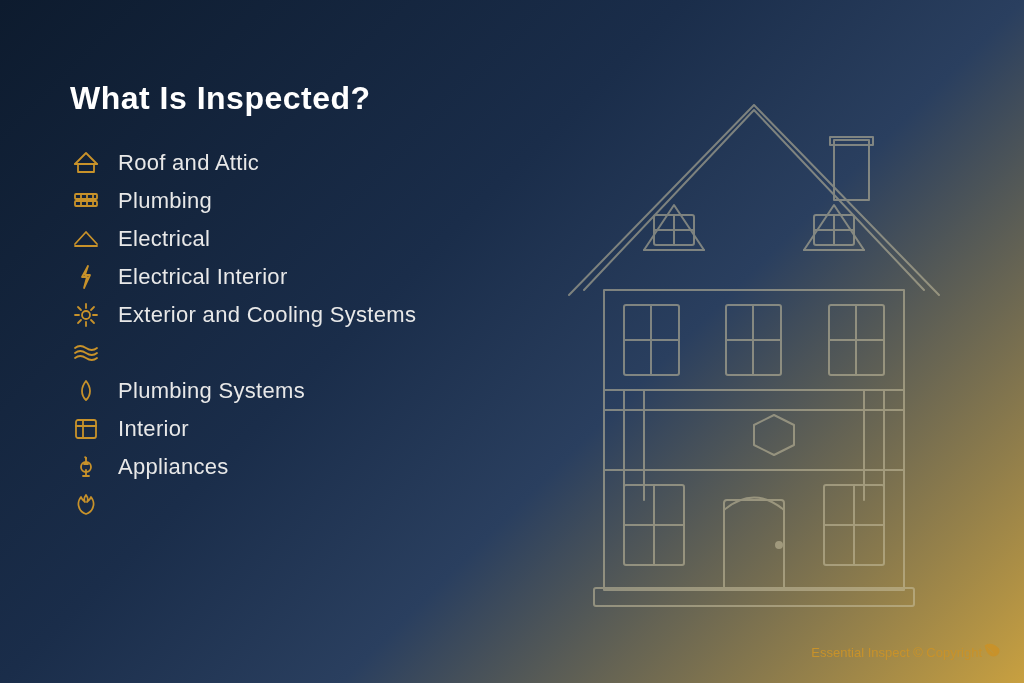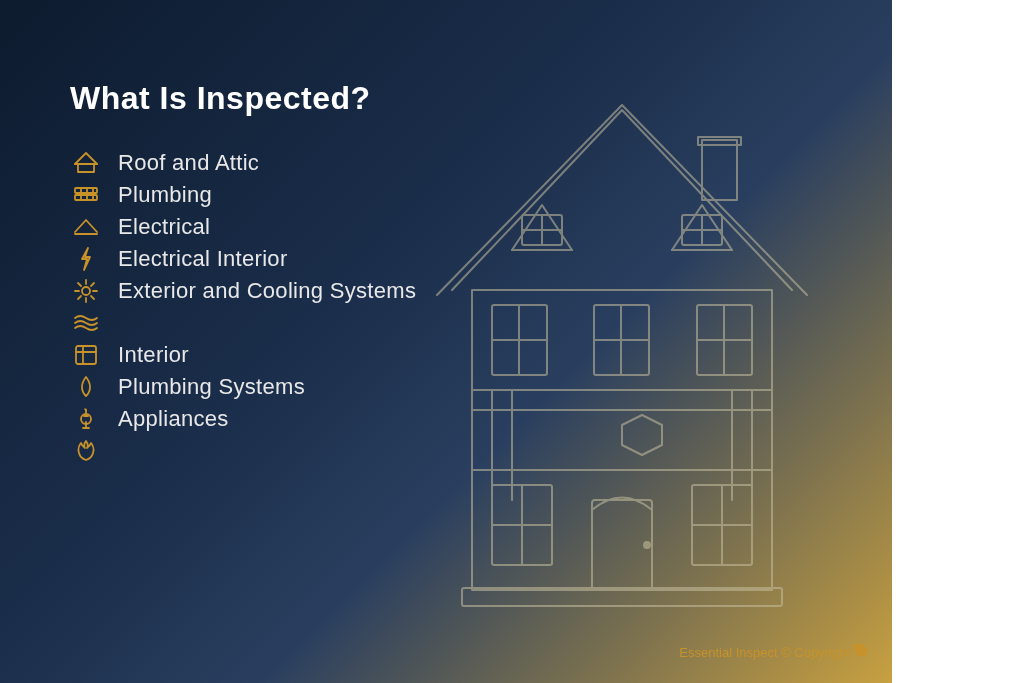--- a/index.html
+++ b/index.html
@@ -5,21 +5,21 @@
     * { margin: 0; padding: 0; box-sizing: border-box; }
 
     body {
       width: 1024px;
       height: 683px;
       overflow: hidden;
       font-family: 'Segoe UI', Arial, sans-serif;
     }
 
     .background {
-      width: 892px;
+      width: 1024px;
       height: 683px;
       position: relative;
       background: linear-gradient(135deg, #0d1b2e 0%, #1a2d4a 40%, #2a3f5f 60%, #c8a040 100%);
       display: flex;
       align-items: center;
     }
 
     .content-area {
       position: absolute;
       left: 70px;
@@ -32,20 +32,21 @@
       font-size: 32px;
       font-weight: 800;
       margin-bottom: 30px;
       letter-spacing: 0.5px;
     }
 
     .items-list {
       list-style: none;
       display: flex;
       flex-direction: column;
+      gap: 6px;
     }
 
     .list-item {
       display: flex;
       align-items: center;
       gap: 16px;
     }
 
     .item-icon {
       width: 32px;
@@ -256,35 +257,35 @@
             <path d="M2,8 Q7,4 13,8 Q19,12 24,8"></path>
             <path d="M2,13 Q7,9 13,13 Q19,17 24,13"></path>
             <path d="M2,18 Q7,14 13,18 Q19,22 24,18"></path>
           </svg>
         </div>
       </li>
 
       <li class="list-item">
         <div class="item-icon">
           <svg viewBox="0 0 26 26">
+            <path d="M13,3 C13,3 9,8 9,13 C9,17.4 10.8,20 13,22 C15.2,20 17,17.4 17,13 C17,8 13,3 13,3Z"></path>
+          </svg>
+        </div>
+        <span class="item-label">Plumbing Systems</span>
+      </li>
+
+      <li class="list-item">
+        <div class="item-icon">
+          <svg viewBox="0 0 26 26">
             <rect x="3" y="4" width="20" height="18" rx="2"></rect>
             <line x1="3" y1="10" x2="23" y2="10"></line>
             <line x1="10" y1="4" x2="10" y2="22"></line>
           </svg>
         </div>
         <span class="item-label">Interior</span>
-      </li>
-
-      <li class="list-item">
-        <div class="item-icon">
-          <svg viewBox="0 0 26 26">
-            <path d="M13,3 C13,3 9,8 9,13 C9,17.4 10.8,20 13,22 C15.2,20 17,17.4 17,13 C17,8 13,3 13,3Z"></path>
-          </svg>
-        </div>
-        <span class="item-label">Plumbing Systems</span>
       </li>
 
       <li class="list-item">
         <div class="item-icon">
           <svg viewBox="0 0 26 26">
             <path d="M13,4 L13,10"></path>
             <path d="M13,4 C13,4 11,2 13,4"></path>
             <circle cx="13" cy="13" r="5"></circle>
             <path d="M13,16 L13,22"></path>
             <path d="M10,22 L16,22"></path>

